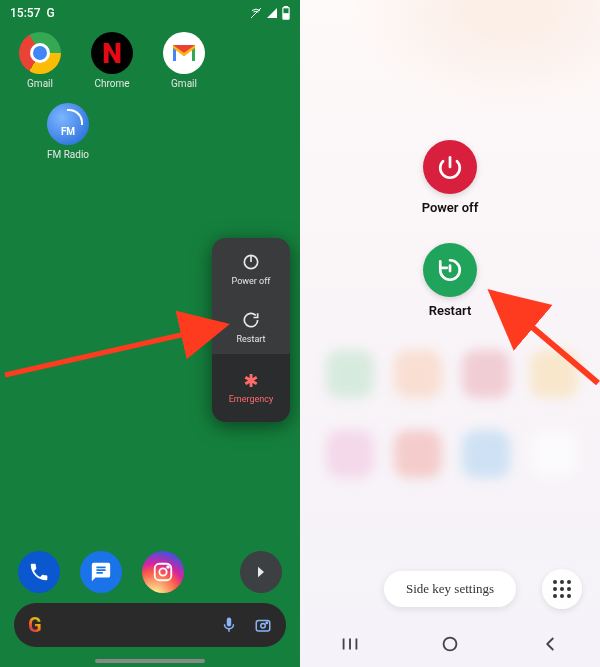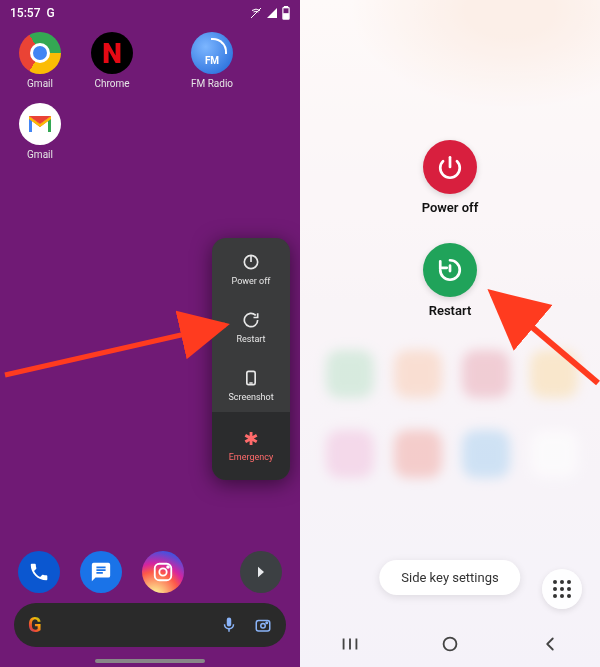--- a/index.html
+++ b/index.html
@@ -3,21 +3,21 @@
 <meta charset="utf-8">
 <style>
   * { box-sizing: border-box; margin: 0; padding: 0; }
   html, body { width: 600px; height: 667px; overflow: hidden; font-family: Roboto, Arial, sans-serif; }
   body { display: flex; }
 
   
   .left {
     position: relative;
     width: 300px; height: 667px;
-    background: #701a75;
+    background: #15803d;
     color: #fff;
   }
   .status-bar { display:flex; justify-content:space-between; align-items:center; padding:6px 10px 2px; font-size:12px; font-weight:500; }
   .status-left { display:flex; gap:6px; align-items:center; }
   .status-right { display:flex; gap:4px; align-items:center; }
 
   .app-grid { padding: 10px 4px 0; display:flex; flex-wrap:wrap; gap:0; }
   .app { width: 72px; display:flex; flex-direction:column; align-items:center; gap:4px; margin-bottom:14px; }
   .app .icon-wrap { width:42px; height:42px; border-radius:50%; display:flex; align-items:center; justify-content:center; }
   .app .label { font-size:10px; text-align:center; color:#e6e6e6; }
@@ -98,23 +98,23 @@
     display:flex; flex-direction:column; align-items:center; gap:28px;
   }
   .sam-item { display:flex; flex-direction:column; align-items:center; gap:6px; }
   .sam-circle { width:54px; height:54px; border-radius:50%; display:flex; align-items:center; justify-content:center; box-shadow:0 2px 6px rgba(0,0,0,0.15); }
   .sam-red { background:#d81f3e; }
   .sam-green { background:#20a35a; }
   .sam-label { font-size:13px; font-weight:600; color:#111; }
   .sam-sub { font-size:11px; color:#555; margin-top:-2px; }
 
   .side-key {
-    position:absolute; bottom:72px; left:50%; transform:translateX(-50%);
+    position:absolute; bottom:60px; left:50%; transform:translateX(-50%);
     background:#fff; border-radius:20px; padding:10px 22px;
-    font-size:13px; color:#333; box-shadow:0 2px 8px rgba(0,0,0,0.1);
+    font-size:13px; color:#333; box-shadow:0 2px 8px rgba(0,0,0,0.1);font-family:Liberation Serif, serif;
   }
 
   .sam-apps-btn {
     position:absolute; bottom:58px; right:18px;
     width:40px; height:40px; border-radius:50%; background:rgba(255,255,255,0.9);
     display:flex; align-items:center; justify-content:center;
     box-shadow:0 2px 6px rgba(0,0,0,0.1);
   }
   .dots3x3 { display:grid; grid-template-columns:repeat(3,4px); grid-template-rows:repeat(3,4px); gap:3px; }
   .dots3x3 span { width:4px; height:4px; background:#333; border-radius:50%; }
@@ -153,41 +153,41 @@
   <div class="app-grid">
     <div class="app">
       <div class="icon-wrap">
           <div class="chrome-base"></div>
         </div>
       <div class="label">Gmail</div>
     </div>
     <div class="app">
       <div class="icon-wrap netflix-icon">N</div>
       <div class="label">Chrome</div>
-    </div>
-    <div class="app" style="margin-left:28px">
-      <div class="icon-wrap fmradio-icon">
-          <span style="position:absolute;bottom:8px">FM</span>
-        </div>
-      <div class="label">FM Radio</div>
     </div>
     <div class="app">
       <div class="icon-wrap gmail-icon">
         <svg width="26" height="20" viewBox="0 0 52 40">
             <path fill="#EA4335" d="M26 20L4 4v32h6V14l16 12 16-12v22h6V4z"></path>
             <path fill="#4285F4" d="M4 4l22 16L48 4H4z" opacity=".0"></path>
             <path fill="#C5221F" d="M4 4l22 16L48 4l-4-3H8z" opacity="0"></path>
             <path fill="#4285F4" d="M4 36V10l6 4v22z"></path>
             <path fill="#34A853" d="M48 36V10l-6 4v22z"></path>
             <path fill="#FBBC05" d="M4 10V4l22 16L48 4v6L26 26z"></path>
             <path fill="#EA4335" d="M4 4h44L26 20z"></path>
           </svg>
       </div>
       <div class="label">Gmail</div>
     </div>
+    <div class="app" style="margin-left:28px">
+      <div class="icon-wrap fmradio-icon">
+          <span style="position:absolute;bottom:8px">FM</span>
+        </div>
+      <div class="label">FM Radio</div>
+    </div>
   </div>
 
   <div class="dock">
     <div class="dock-left">
       <div class="dock-icon phone-icon">
         <svg width="22" height="22" viewBox="0 0 24 24" fill="#fff">
             <path d="M6.6 10.8c1.4 2.8 3.8 5.1 6.6 6.6l2.2-2.2c.3-.3.7-.4 1-.2 1.2.4 2.4.6 3.7.6.6 0 1 .4 1 1V20c0 .6-.4 1-1 1C10.6 21 3 13.4 3 4c0-.6.4-1 1-1h3.5c.6 0 1 .4 1 1 0 1.3.2 2.5.6 3.7.1.4 0 .8-.3 1l-2.2 2.1z"></path>
           </svg>
       </div>
       <div class="dock-icon messages-icon">
@@ -233,27 +233,20 @@
           <line x1="12" y1="4" x2="12" y2="12"></line>
         </svg>
       <span>Power off</span>
     </div>
     <div class="pm-item">
       <svg class="pm-icon" viewBox="0 0 24 24" fill="none" stroke="#e8e8e8" stroke-width="2">
           <path d="M20 12a8 8 0 11-2.3-5.6"></path>
           <path d="M20 4v5h-5"></path>
         </svg>
       <span>Restart</span>
-    </div>
-    <div class="pm-item">
-      <svg class="pm-icon" viewBox="0 0 24 24" fill="none" stroke="#e8e8e8" stroke-width="2">
-          <rect x="7" y="4" width="10" height="16" rx="2"></rect>
-          <line x1="10" y1="18" x2="14" y2="18"></line>
-        </svg>
-      <span>Screenshot</span>
     </div>
     <div class="pm-item emerg">
       <span style="font-size:18px;line-height:1">✱</span>
       <span>Emergency</span>
     </div>
   </div>
 
   <svg class="arrow-svg" style="left:0;top:280px" width="250" height="110">
     <defs>
         <marker id="ah1" markerWidth="12" markerHeight="12" refX="9" refY="5" orient="auto">

